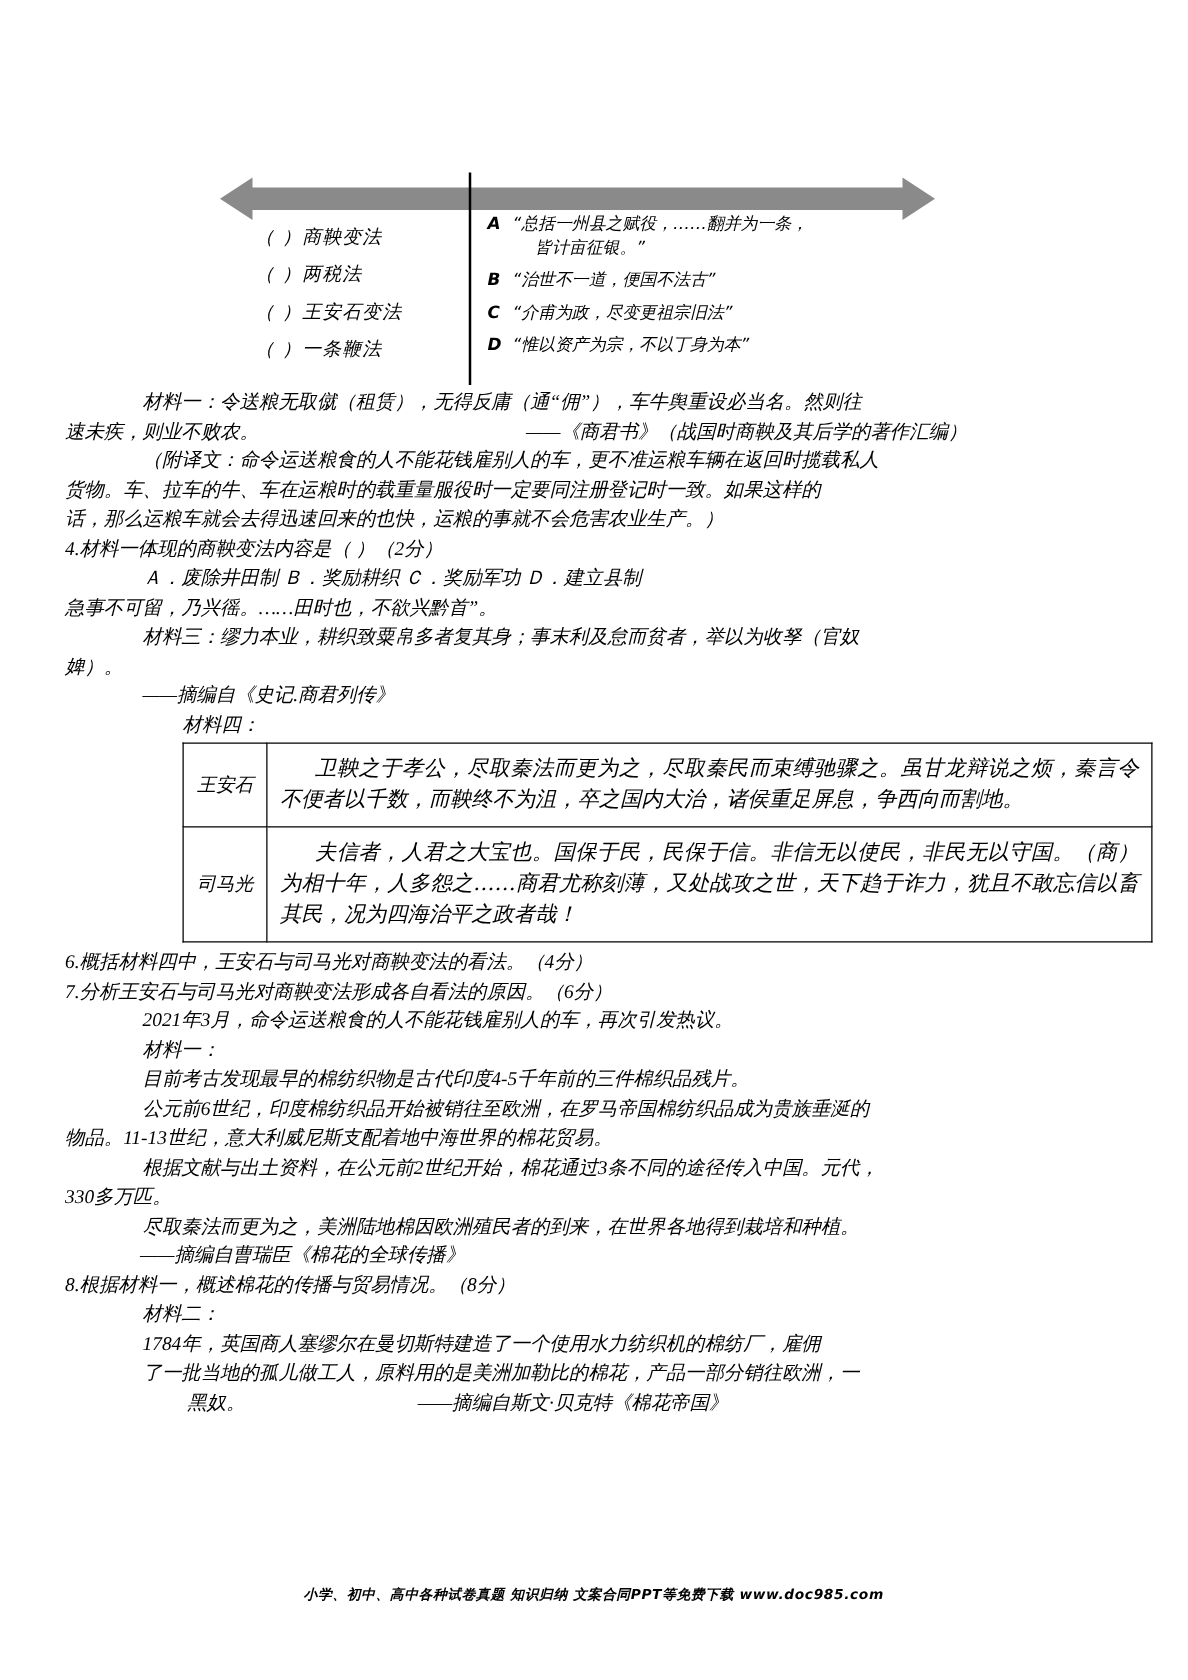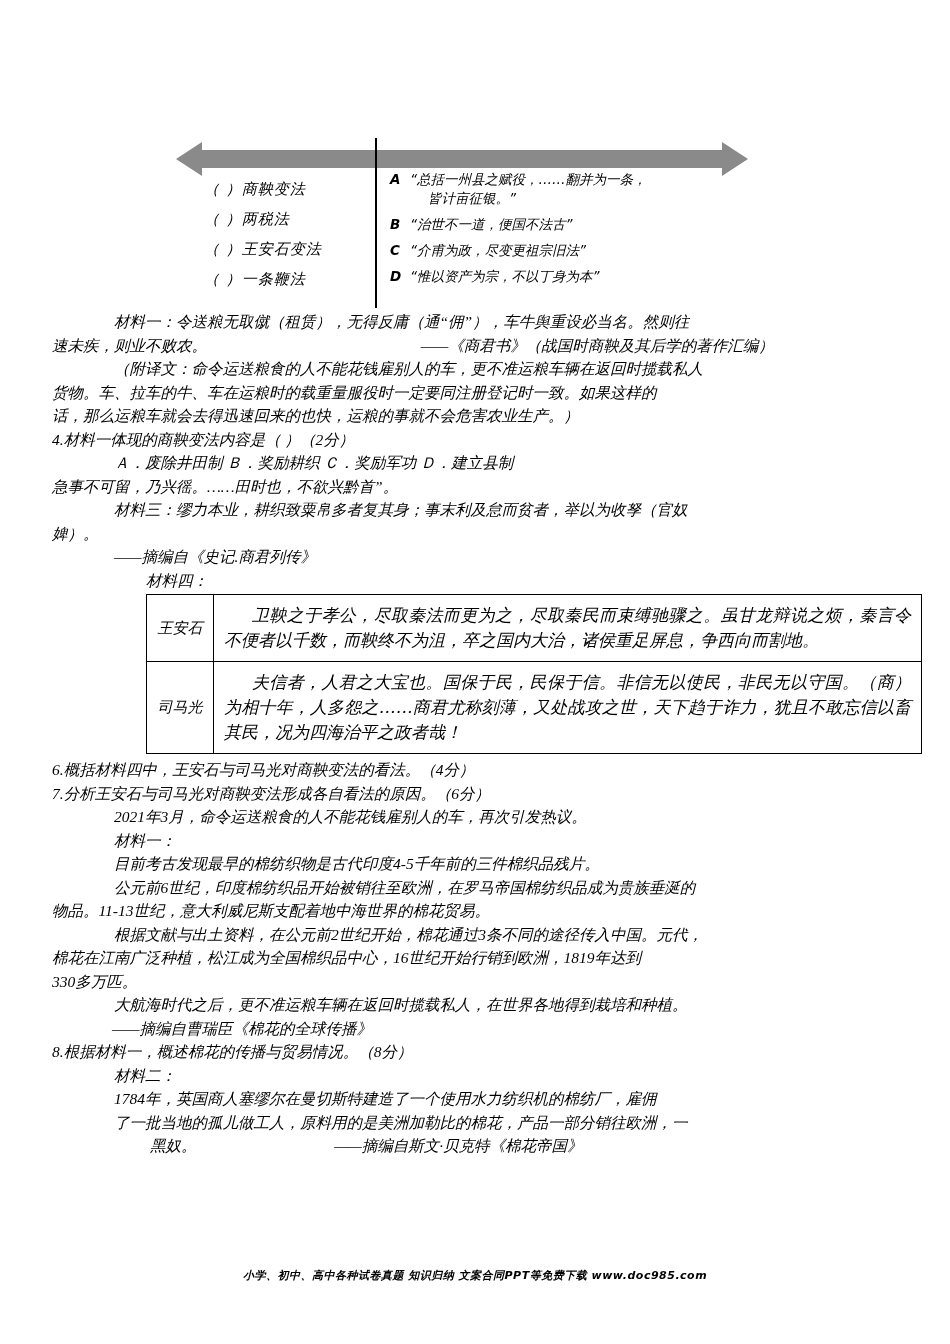--- a/index.html
+++ b/index.html
@@ -167,23 +167,22 @@
     <p style="margin-top:4px;"> 6.概括材料四中，王安石与司马光对商鞅变法的看法。（4分）</p>
     <p>7.分析王安石与司马光对商鞅变法形成各自看法的原因。（6分）</p>
 
 
     <p class="nudge">2021年3月，命令运送粮食的人不能花钱雇别人的车，再次引发热议。</p>
     <p class="nudge">材料一：</p>
     <p class="nudge">目前考古发现最早的棉纺织物是古代印度4-5千年前的三件棉织品残片。</p>
     <p class="nudge">公元前6世纪，印度棉纺织品开始被销往至欧洲，在罗马帝国棉纺织品成为贵族垂涎的</p>
     <p>物品。11-13世纪，意大利威尼斯支配着地中海世界的棉花贸易。</p>
     <p class="nudge">根据文献与出土资料，在公元前2世纪开始，棉花通过3条不同的途径传入中国。元代，</p>
-    <p>棉花在江南广泛种植，松江成为全国棉织品中心，16世纪开始行销到欧洲，1819年达到</p>
     <p>330多万匹。</p>
-    <p class="nudge">大航海时代之后，更不准运粮车辆在返回时揽载私人，在世界各地得到栽培和种植。</p>
+    <p class="nudge">尽取秦法而更为之，美洲陆地棉因欧洲殖民者的到来，在世界各地得到栽培和种植。</p>
     <p style="text-align:left;padding-left:60px;">——摘编自曹瑞臣《棉花的全球传播》</p>
 
     <p>8.根据材料一，概述棉花的传播与贸易情况。（8分）</p>
     <p class="nudge">材料二：</p>
     <p class="nudge">1784年，英国商人塞缪尔在曼切斯特建造了一个使用水力纺织机的棉纺厂，雇佣</p>
     <p class="nudge">了一批当地的孤儿做工人，原料用的是美洲加勒比的棉花，产品一部分销往欧洲，一</p>
     <p>
       <span style="display:inline-block;width:94px;"></span>
       <span>黑奴。</span>
       <span style="display:inline-block;width:130px;"></span>

